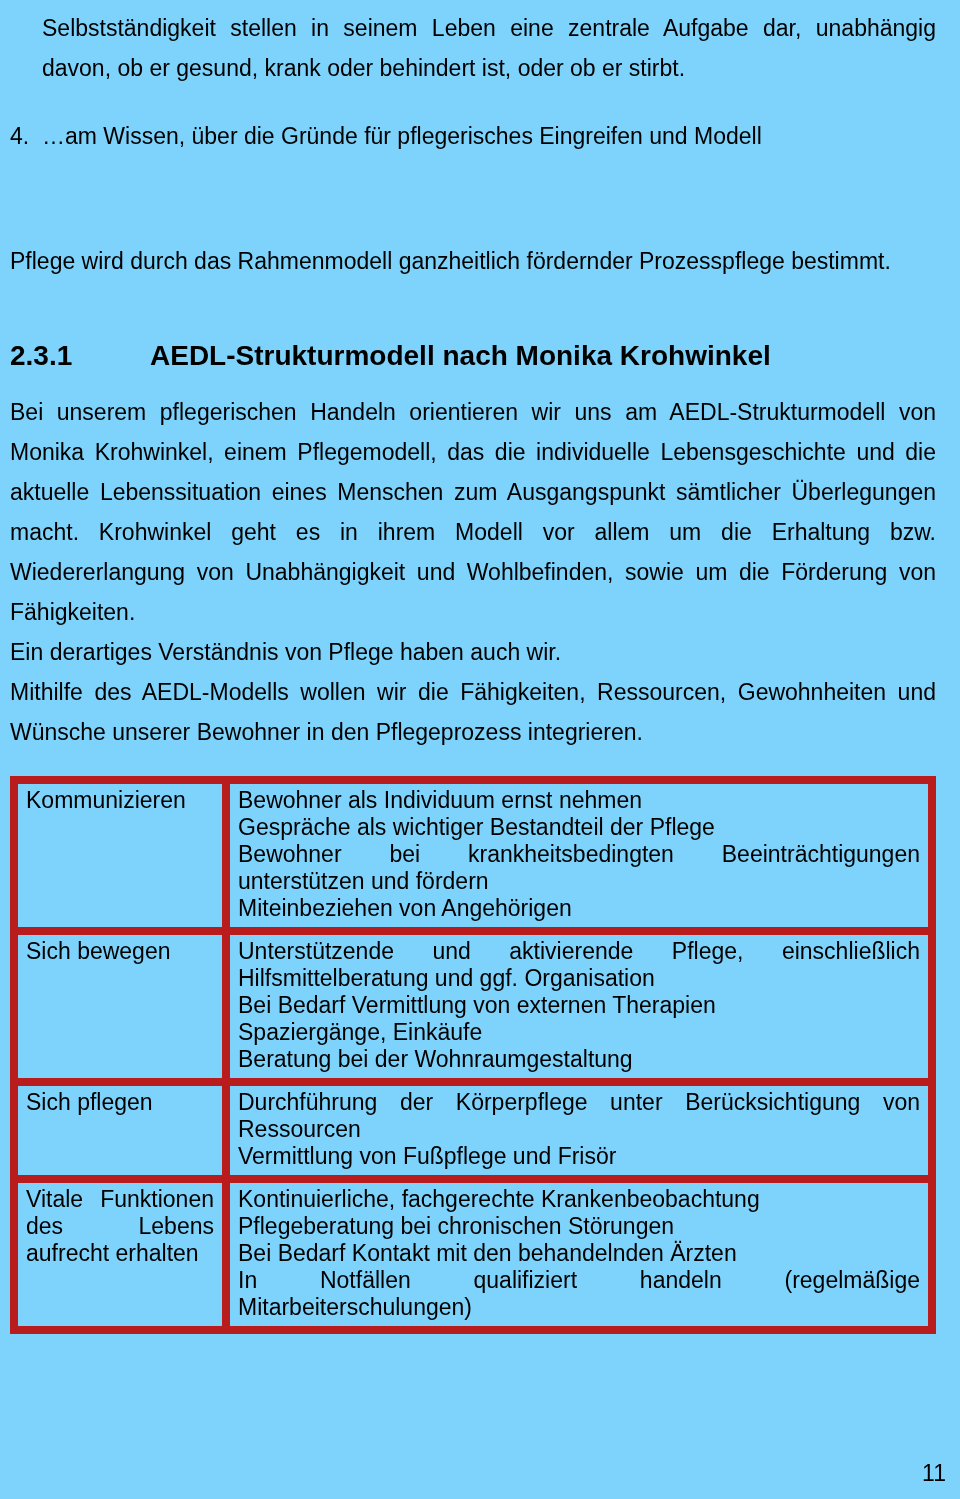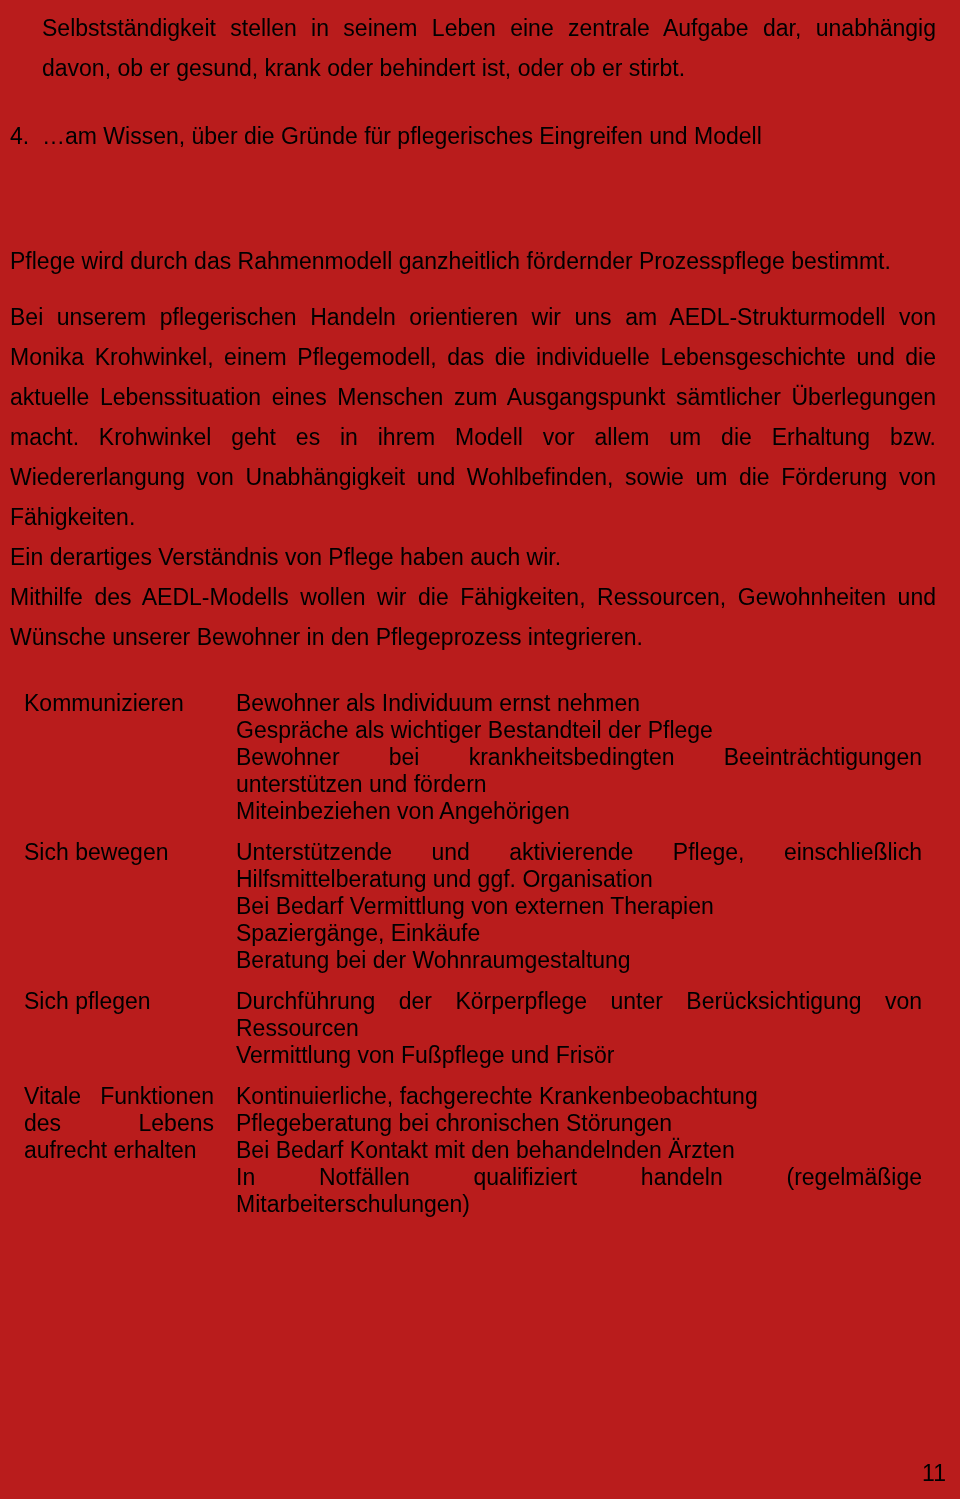--- a/index.html
+++ b/index.html
@@ -9,21 +9,21 @@
     color: #000000;
     font-family: "Liberation Sans", sans-serif;
     font-size: 23px;
     line-height: 40px;
   }
   .page {
     position: relative;
     width: 960px; height: 1499px;
     padding: 8px 24px 0 10px;
     overflow: hidden;
-    background: #b91c1c;
+    background: #7dd3fc;
   }
   .just { text-align: justify; }
   .indent { margin-left: 32px; }
 
   .list-item { margin-top: 28px; display: flex; }
   .list-item .num { width: 32px; flex: 0 0 32px; }
   .list-item .txt { flex: 1; }
 
   .standalone { margin-top: 85px; }
 
@@ -41,21 +41,21 @@
 
   .aedl-table {
     margin-top: 24px;
     width: 926px;
     border-collapse: collapse;
     table-layout: fixed;
     font-size: 23px;
     line-height: 27px;
   }
   .aedl-table td {
-    border: 6px solid #b91c1c;
+    border: 8px solid #b91c1c;
     vertical-align: top;
     padding: 3px 8px 5px 8px;
   }
   .label-cell { width: 212px; text-align: justify; }
   .content-cell { text-align: justify; }
   .cell-line { text-align: justify; }
 
   .page-number {
     position: absolute;
     right: 14px;
@@ -71,20 +71,23 @@
 
   <p class="just indent">Selbstständigkeit stellen in seinem Leben eine zentrale Aufgabe dar, unabhängig davon, ob er gesund, krank oder behindert ist, oder ob er stirbt.</p>
 
   <div class="list-item">
     <span class="num">4.</span>
     <span class="txt">…am Wissen, über die Gründe für pflegerisches Eingreifen und Modell</span>
   </div>
 
   <p class="standalone">Pflege wird durch das Rahmenmodell ganzheitlich fördernder Prozesspflege bestimmt.</p>
 
+  <h2 class="heading">
+    <span class="h-num">2.3.1</span><span>AEDL-Strukturmodell nach Monika Krohwinkel</span>
+  </h2>
 
   <p class="just sect-para">Bei unserem pflegerischen Handeln orientieren wir uns am AEDL-Strukturmodell von Monika Krohwinkel, einem Pflegemodell, das die individuelle Lebensgeschichte und die aktuelle Lebenssituation eines Menschen zum Ausgangspunkt sämtlicher Überlegungen macht. Krohwinkel geht es in ihrem Modell vor allem um die Erhaltung bzw. Wiedererlangung von Unabhängigkeit und Wohlbefinden, sowie um die Förderung von Fähigkeiten.</p>
   <p class="just">Ein derartiges Verständnis von Pflege haben auch wir.</p>
   <p class="just">Mithilfe des AEDL-Modells wollen wir die Fähigkeiten, Ressourcen, Gewohnheiten und Wünsche unserer Bewohner in den Pflegeprozess integrieren.</p>
 
 
   <table class="aedl-table">
     <tbody>
       <tr>
         <td class="label-cell">Kommunizieren</td>

